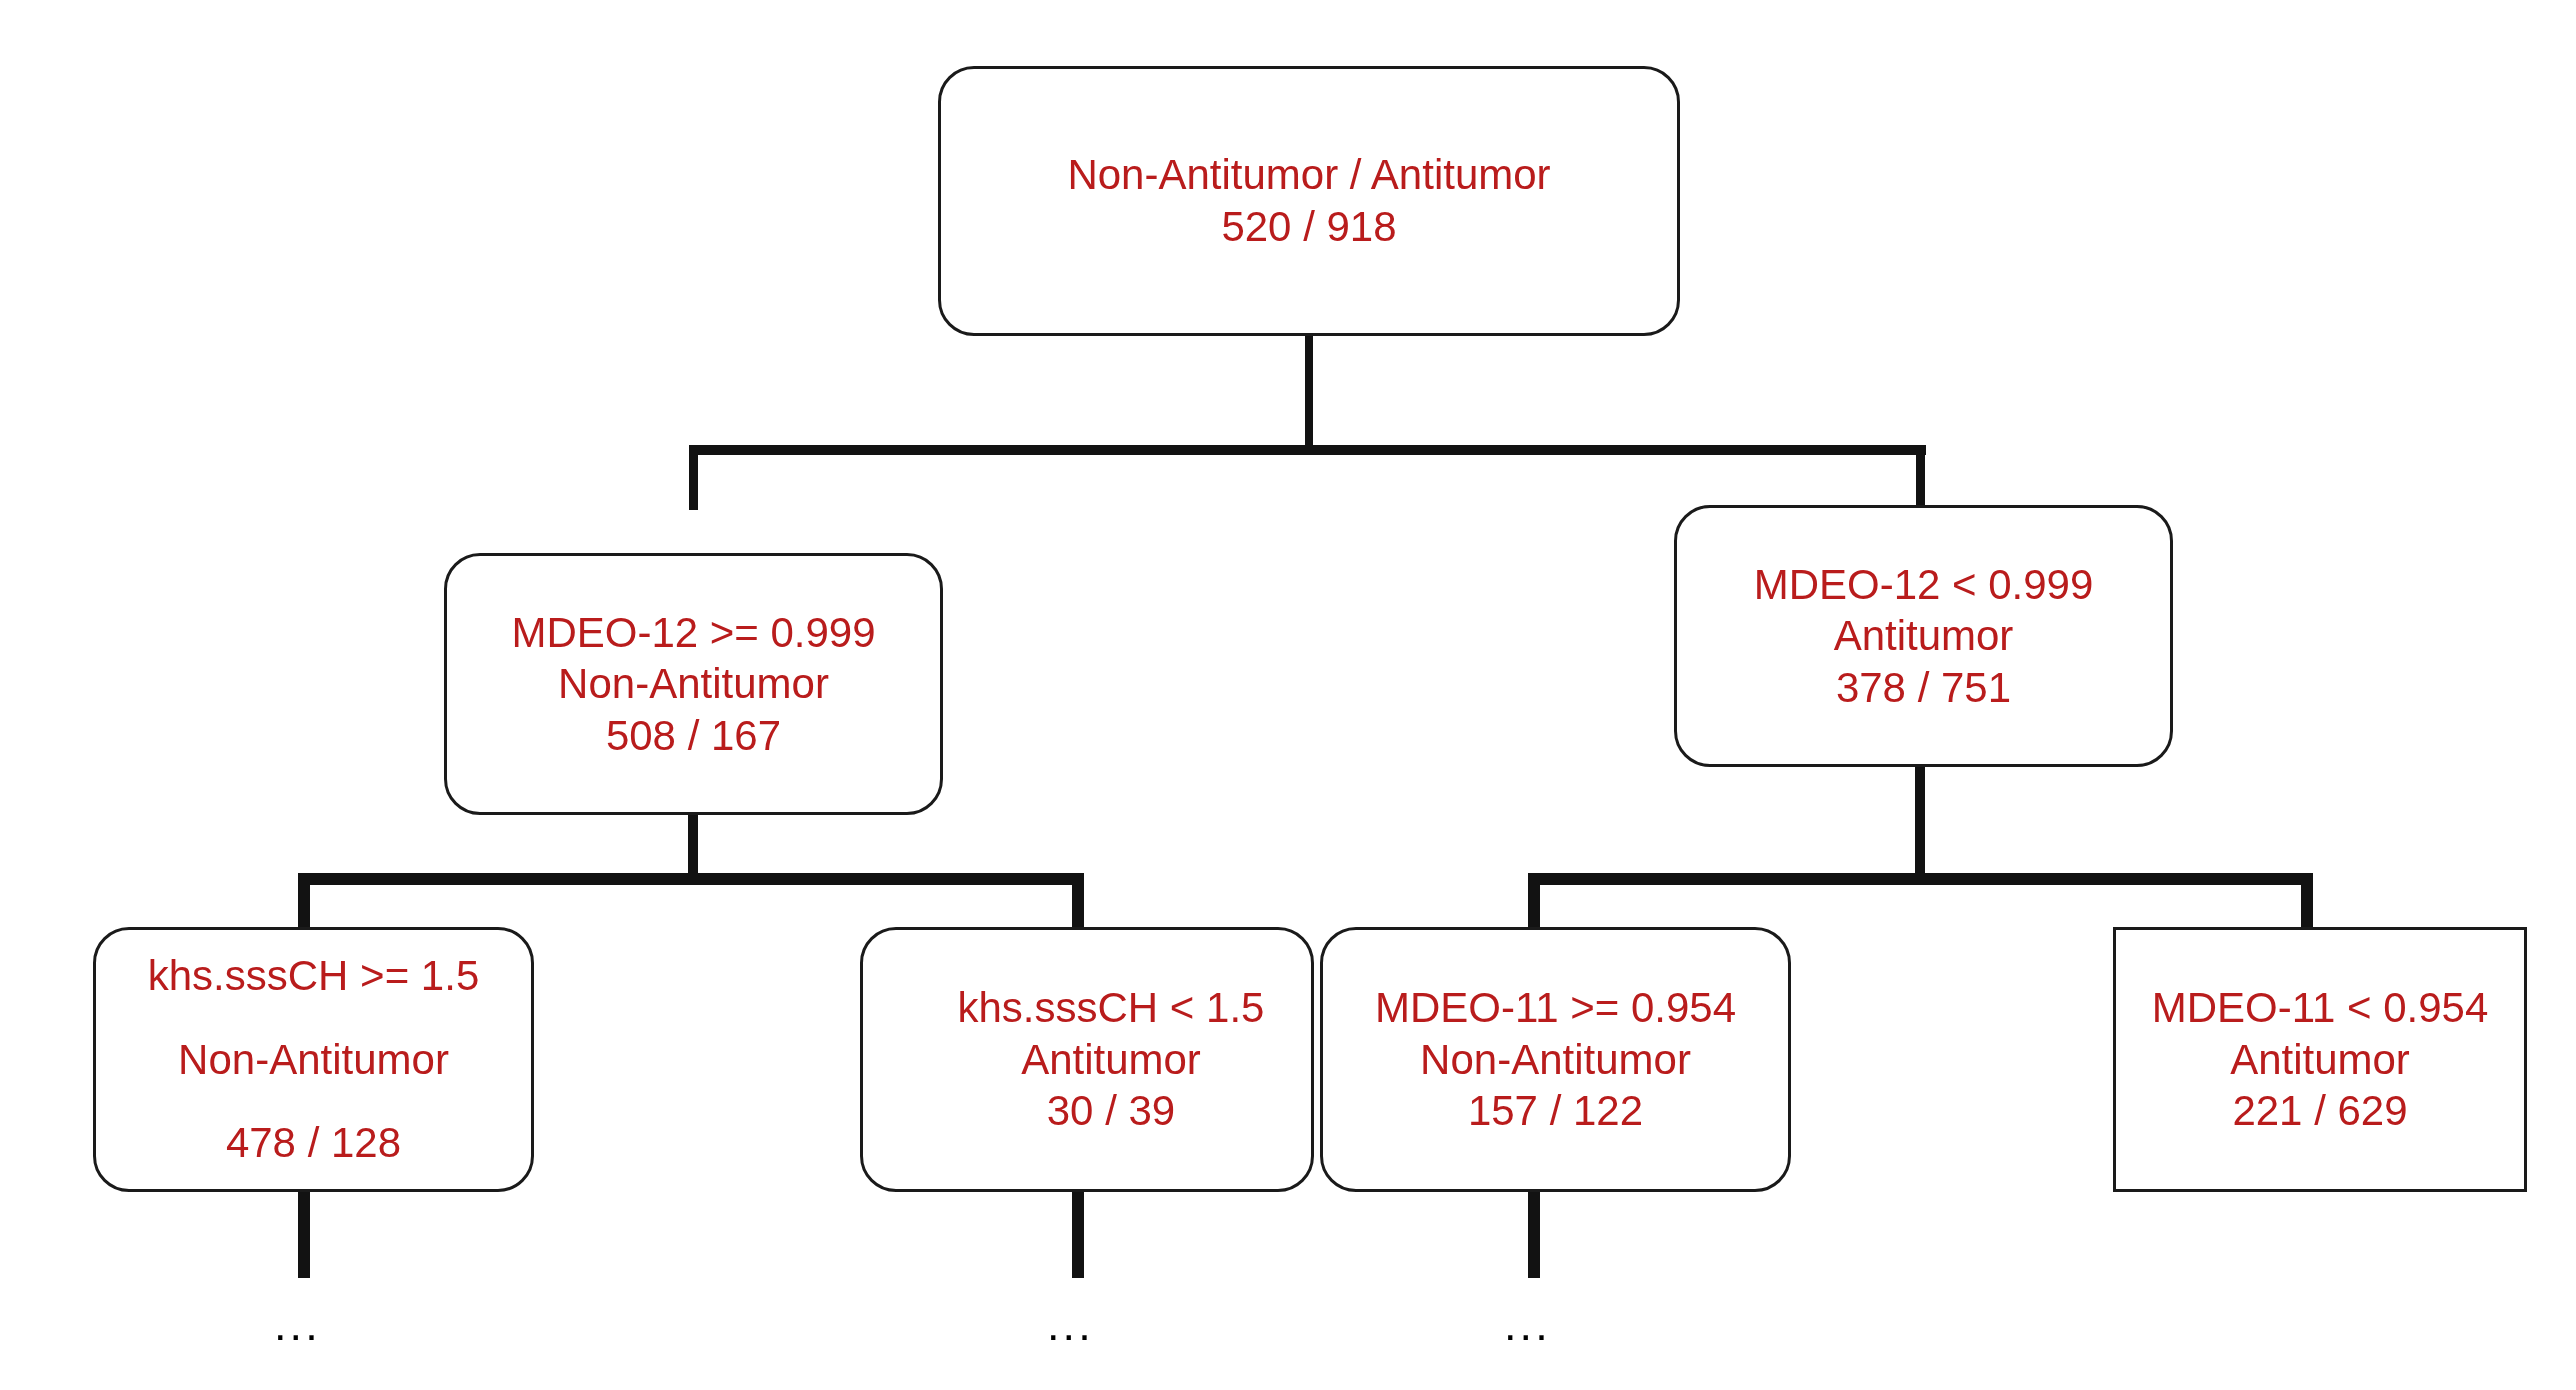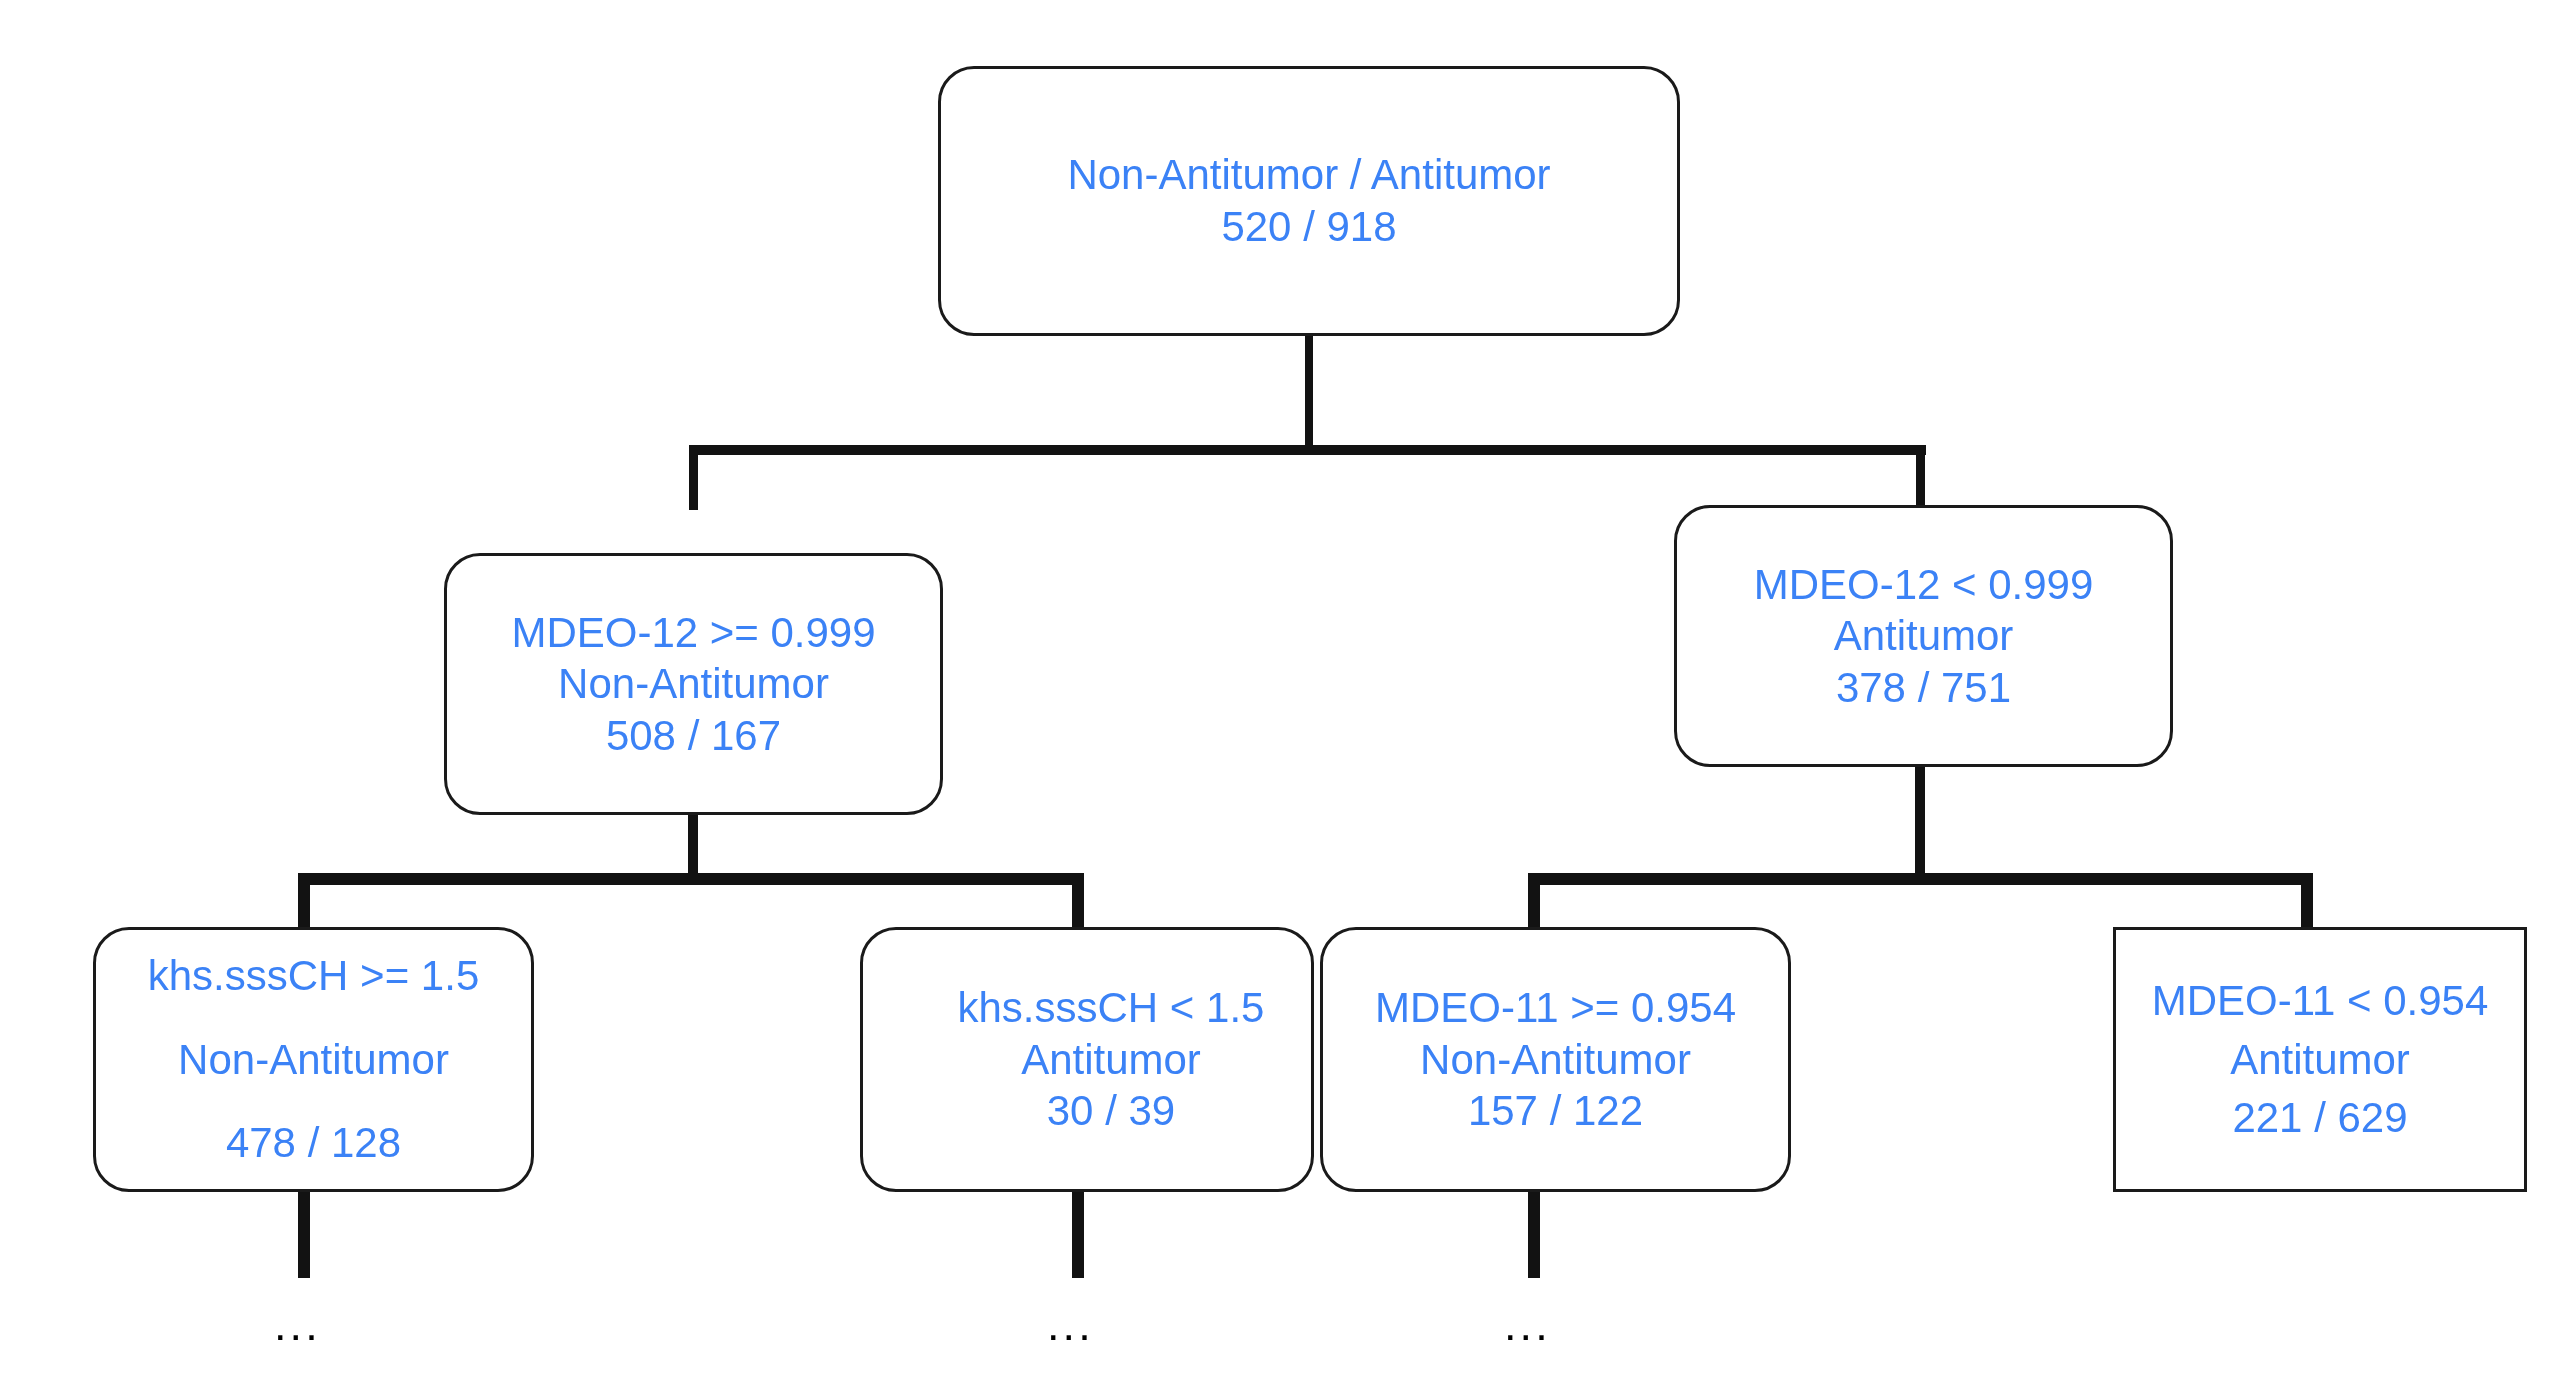--- a/index.html
+++ b/index.html
@@ -23,28 +23,27 @@
     position: absolute;
     box-sizing: border-box;
     background: #ffffff;
     border: 3.9px solid #1a1a1a;
     border-radius: 36px;
     display: flex;
     flex-direction: column;
     align-items: center;
     justify-content: center;
     text-align: center;
-    color: #3b82f6;
+    color: #b91c1c;
     font-size: 42px;
     line-height: 1.23;
     z-index: 3;
   }
   .node.square {
     border-radius: 0;
-    gap: 7px;
   }
   .node .ln {
     display: block;
     white-space: nowrap;
   }
   
   .vline {
     position: absolute;
     background: #121212;
     z-index: 1;

